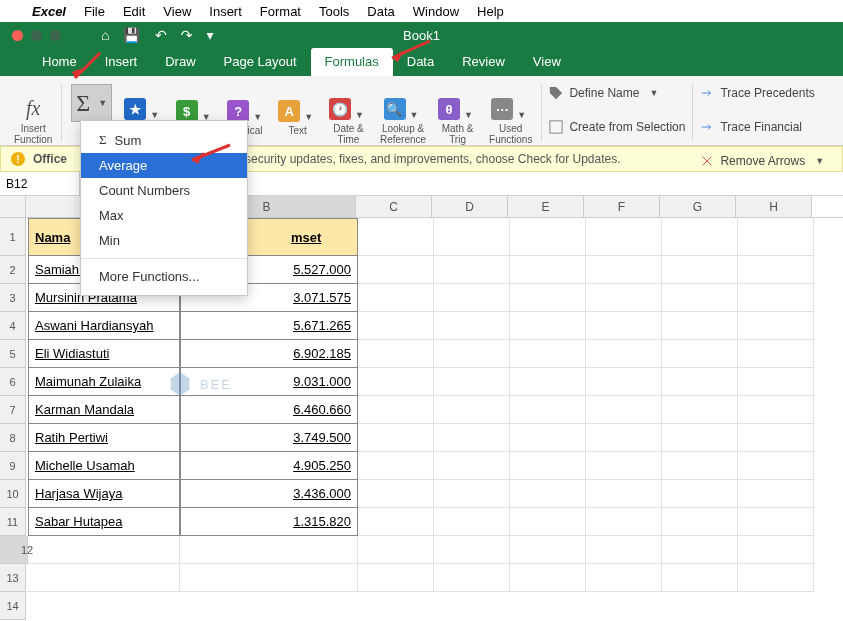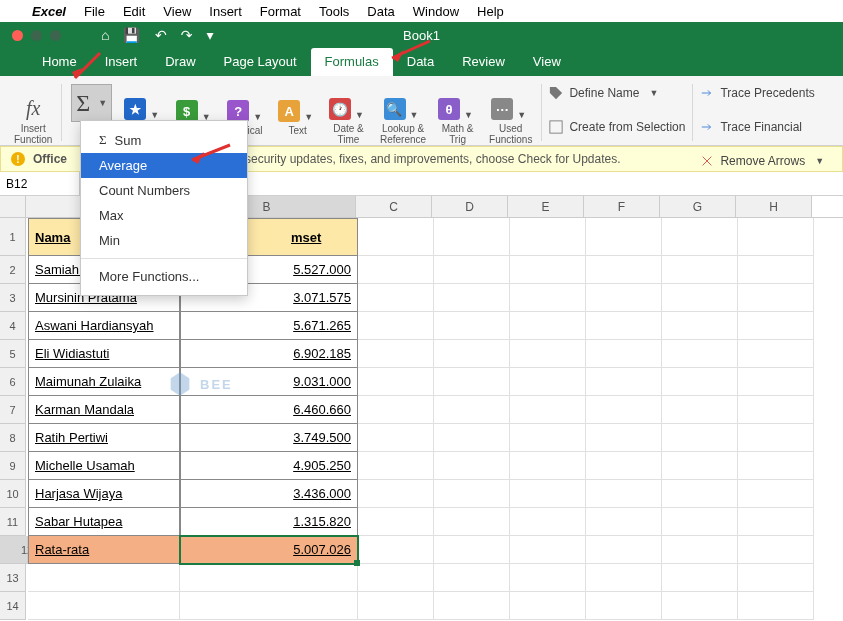--- a/index.html
+++ b/index.html
@@ -75,21 +75,21 @@
 .hdr-cell { background: #fde8a8; font-weight: 700; }
 .total-cell { background: #f4b084; }
 .right { justify-content: flex-end; }
 .active-cell { outline: 2px solid #1a7b42; outline-offset: -1px; position: relative; }
 .fill-handle { position: absolute; right: -3px; bottom: -3px; width: 6px; height: 6px; background: #1a7b42; }
 
 
 .arrow { position: absolute; pointer-events: none; z-index: 200; }
 
 
-.watermark { position: absolute; left: 166px; top: 370px; display: flex; align-items: center; gap: 6px; opacity: .4; color: #6a9acc; font-weight: 700; letter-spacing: 2px; z-index: 50; pointer-events: none; }
+.watermark { position: absolute; left: 166px; top: 370px; display: flex; align-items: center; gap: 6px; opacity: .4; color: #6a9acc; font-weight: 400; letter-spacing: 2px; z-index: 50; pointer-events: none; }
 .watermark svg { width: 28px; height: 28px; }
 </style>
 </head>
 <body>
 
 <div class="mac-menubar">
   <span class="apple"></span>
   <span class="app-name">Excel</span>
   <span>File</span>
   <span>Edit</span>
@@ -402,33 +402,20 @@
             <div class="cell col-B bordered right">1.315.820</div>
             <div class="cell col-C"></div>
             <div class="cell col-D"></div>
             <div class="cell col-E"></div>
             <div class="cell col-F"></div>
             <div class="cell col-G"></div>
             <div class="cell col-H"></div>
           </div>
         </div>
 
-      <div class="row r-std">
-        <div class="cell col-A bordered total-cell">Rata-rata</div>
-        <div class="cell col-B bordered total-cell right active-cell">
-          <span>5.007.026</span>
-          <div class="fill-handle"></div>
-        </div>
-        <div class="cell col-C"></div>
-          <div class="cell col-D"></div>
-          <div class="cell col-E"></div>
-          <div class="cell col-F"></div>
-          <div class="cell col-G"></div>
-          <div class="cell col-H"></div>
-      </div>
       <div class="row r-std">
           <div class="cell col-A"></div>
           <div class="cell col-B"></div>
           <div class="cell col-C"></div>
           <div class="cell col-D"></div>
           <div class="cell col-E"></div>
           <div class="cell col-F"></div>
           <div class="cell col-G"></div>
           <div class="cell col-H"></div>
         </div>

